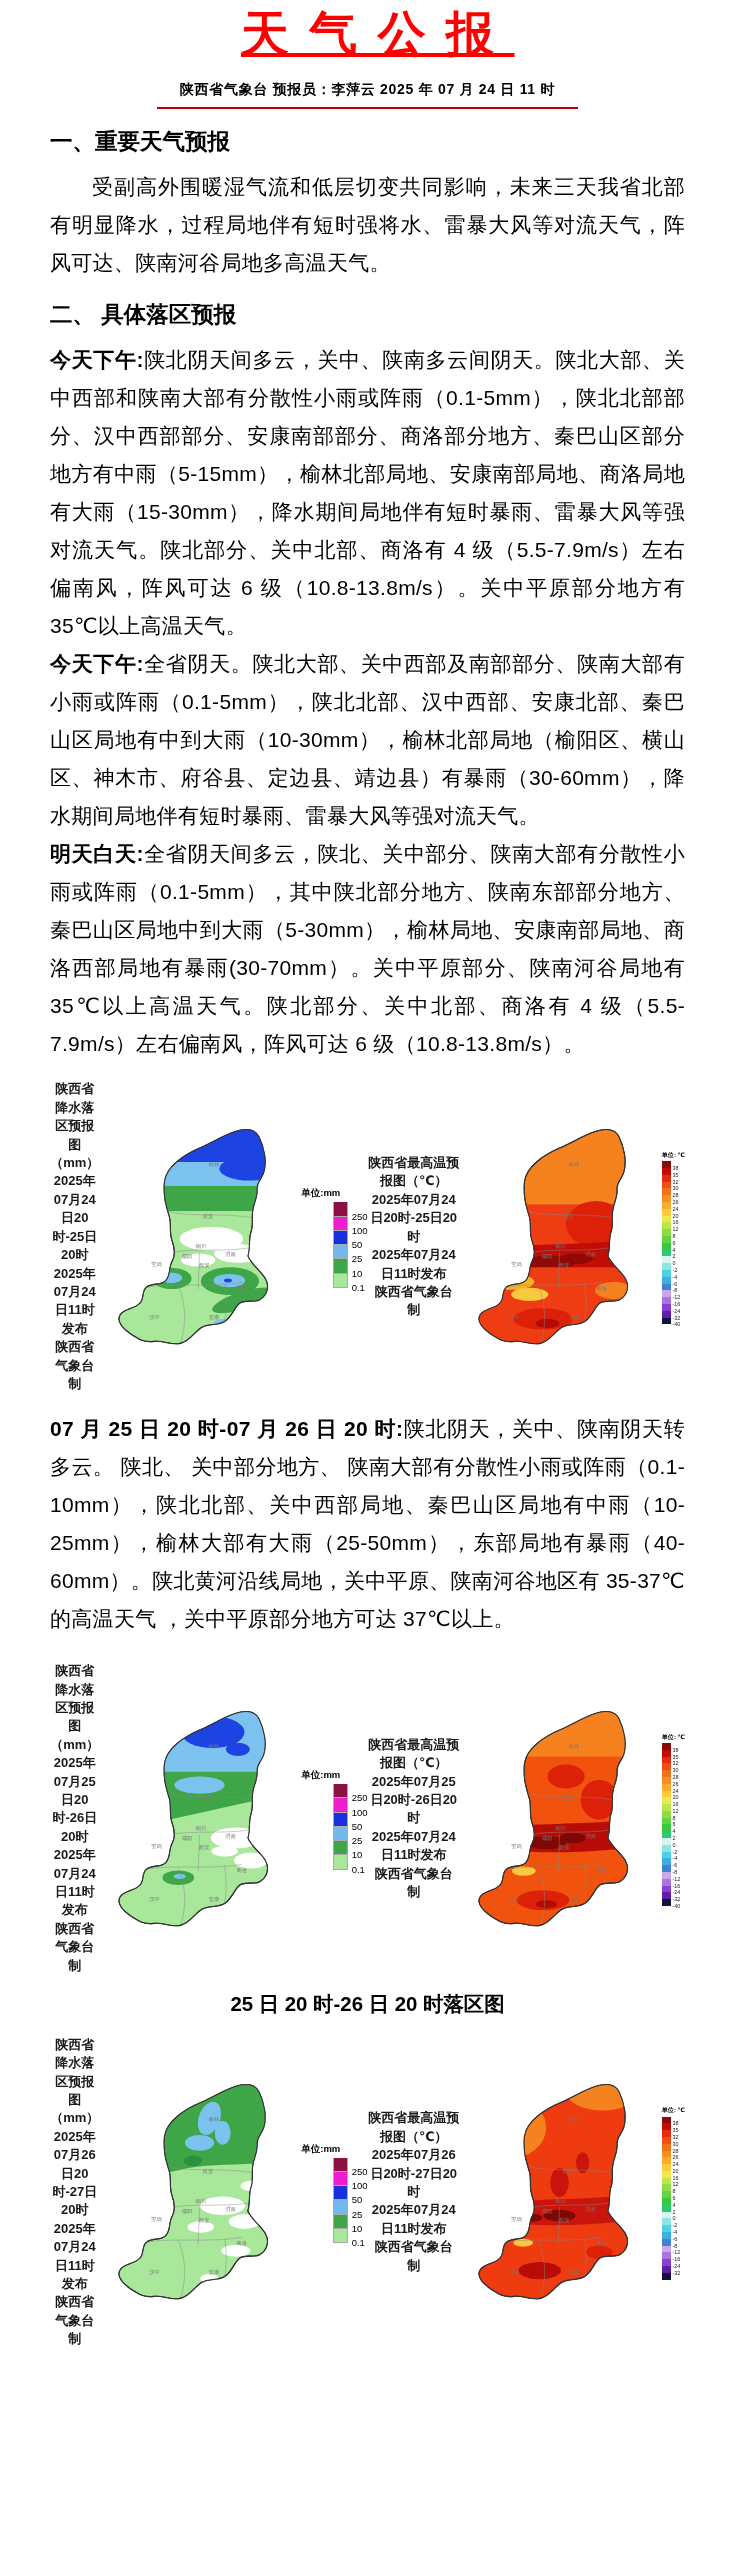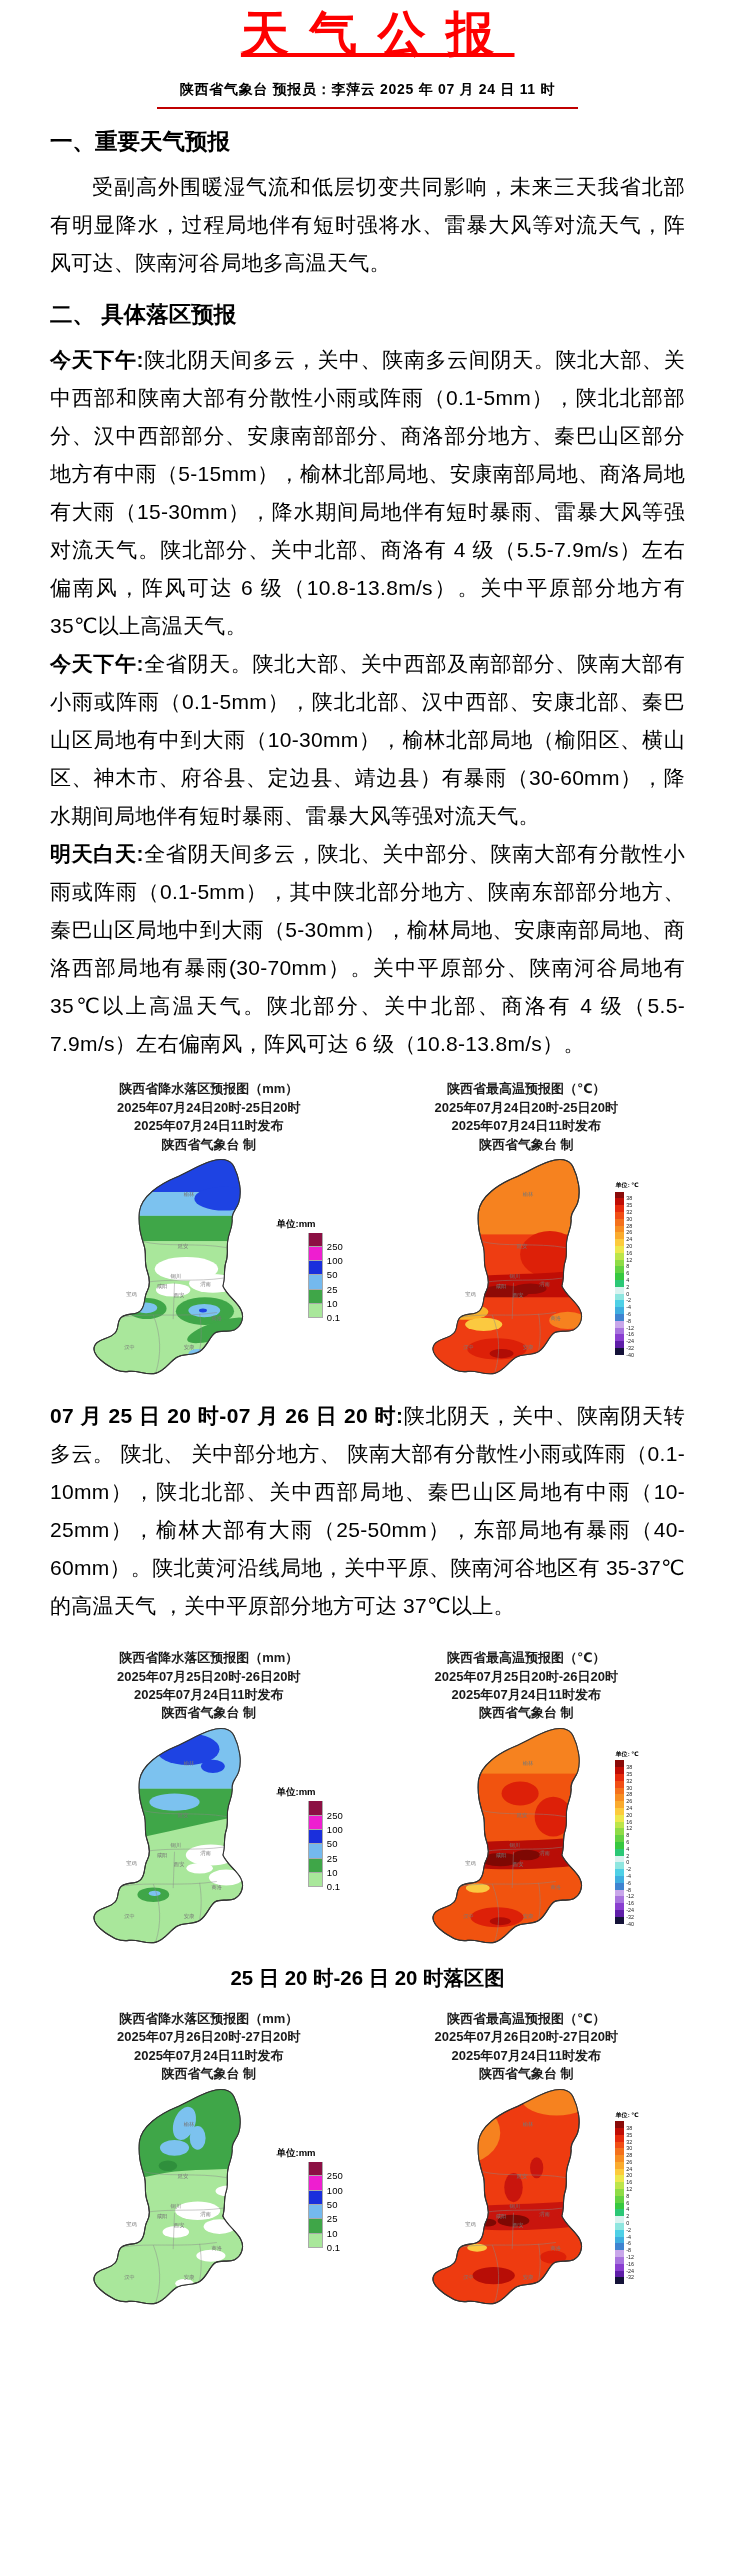--- a/index.html
+++ b/index.html
@@ -22,21 +22,21 @@
   .sec-heading{font-size:22.5px;font-weight:bold;margin:9.5px 0 11px;}
   .body-p{
     font-size:21px;line-height:38px;letter-spacing:0.3px;
     text-align:justify;margin:0;
   }
   .body-p b{font-weight:bold;}
   .indent{text-indent:2em;}
   .gap-top{margin-top:16.3px;}
 
   .map-pair{display:flex;margin-top:17.7px;}
-  .map-col{width:50%;display:flex;flex-direction:column;align-items:center;}
+  .map-col{width:50%;display:flex;flex-direction:row;align-items:center;}
   .map-titles{text-align:center;font-size:13px;font-weight:600;line-height:18.4px;color:#1a1a1a;}
   .map-row{display:flex;align-items:center;margin-top:1.4px;}
   svg.map{width:199px;height:225px;}
   .legend{margin-left:2.7px;}
   .legend-unit{font-size:9.5px;font-weight:600;margin-bottom:2px;white-space:nowrap;}
   .legend-row{display:flex;align-items:flex-end;}
   .legend-precip .legend-row{height:14.3px;margin-left:32px;}
   .legend-precip .swatch{width:15px;height:14.3px;display:inline-block;border:0.7px solid #aaa;border-top:none;box-sizing:border-box;}
   .legend-precip .legend-row:first-of-type .swatch{border-top:0.7px solid #aaa;}
   .legend-precip .legend-label{font-size:9.5px;margin-left:3.4px;transform:translateY(4.8px);}

